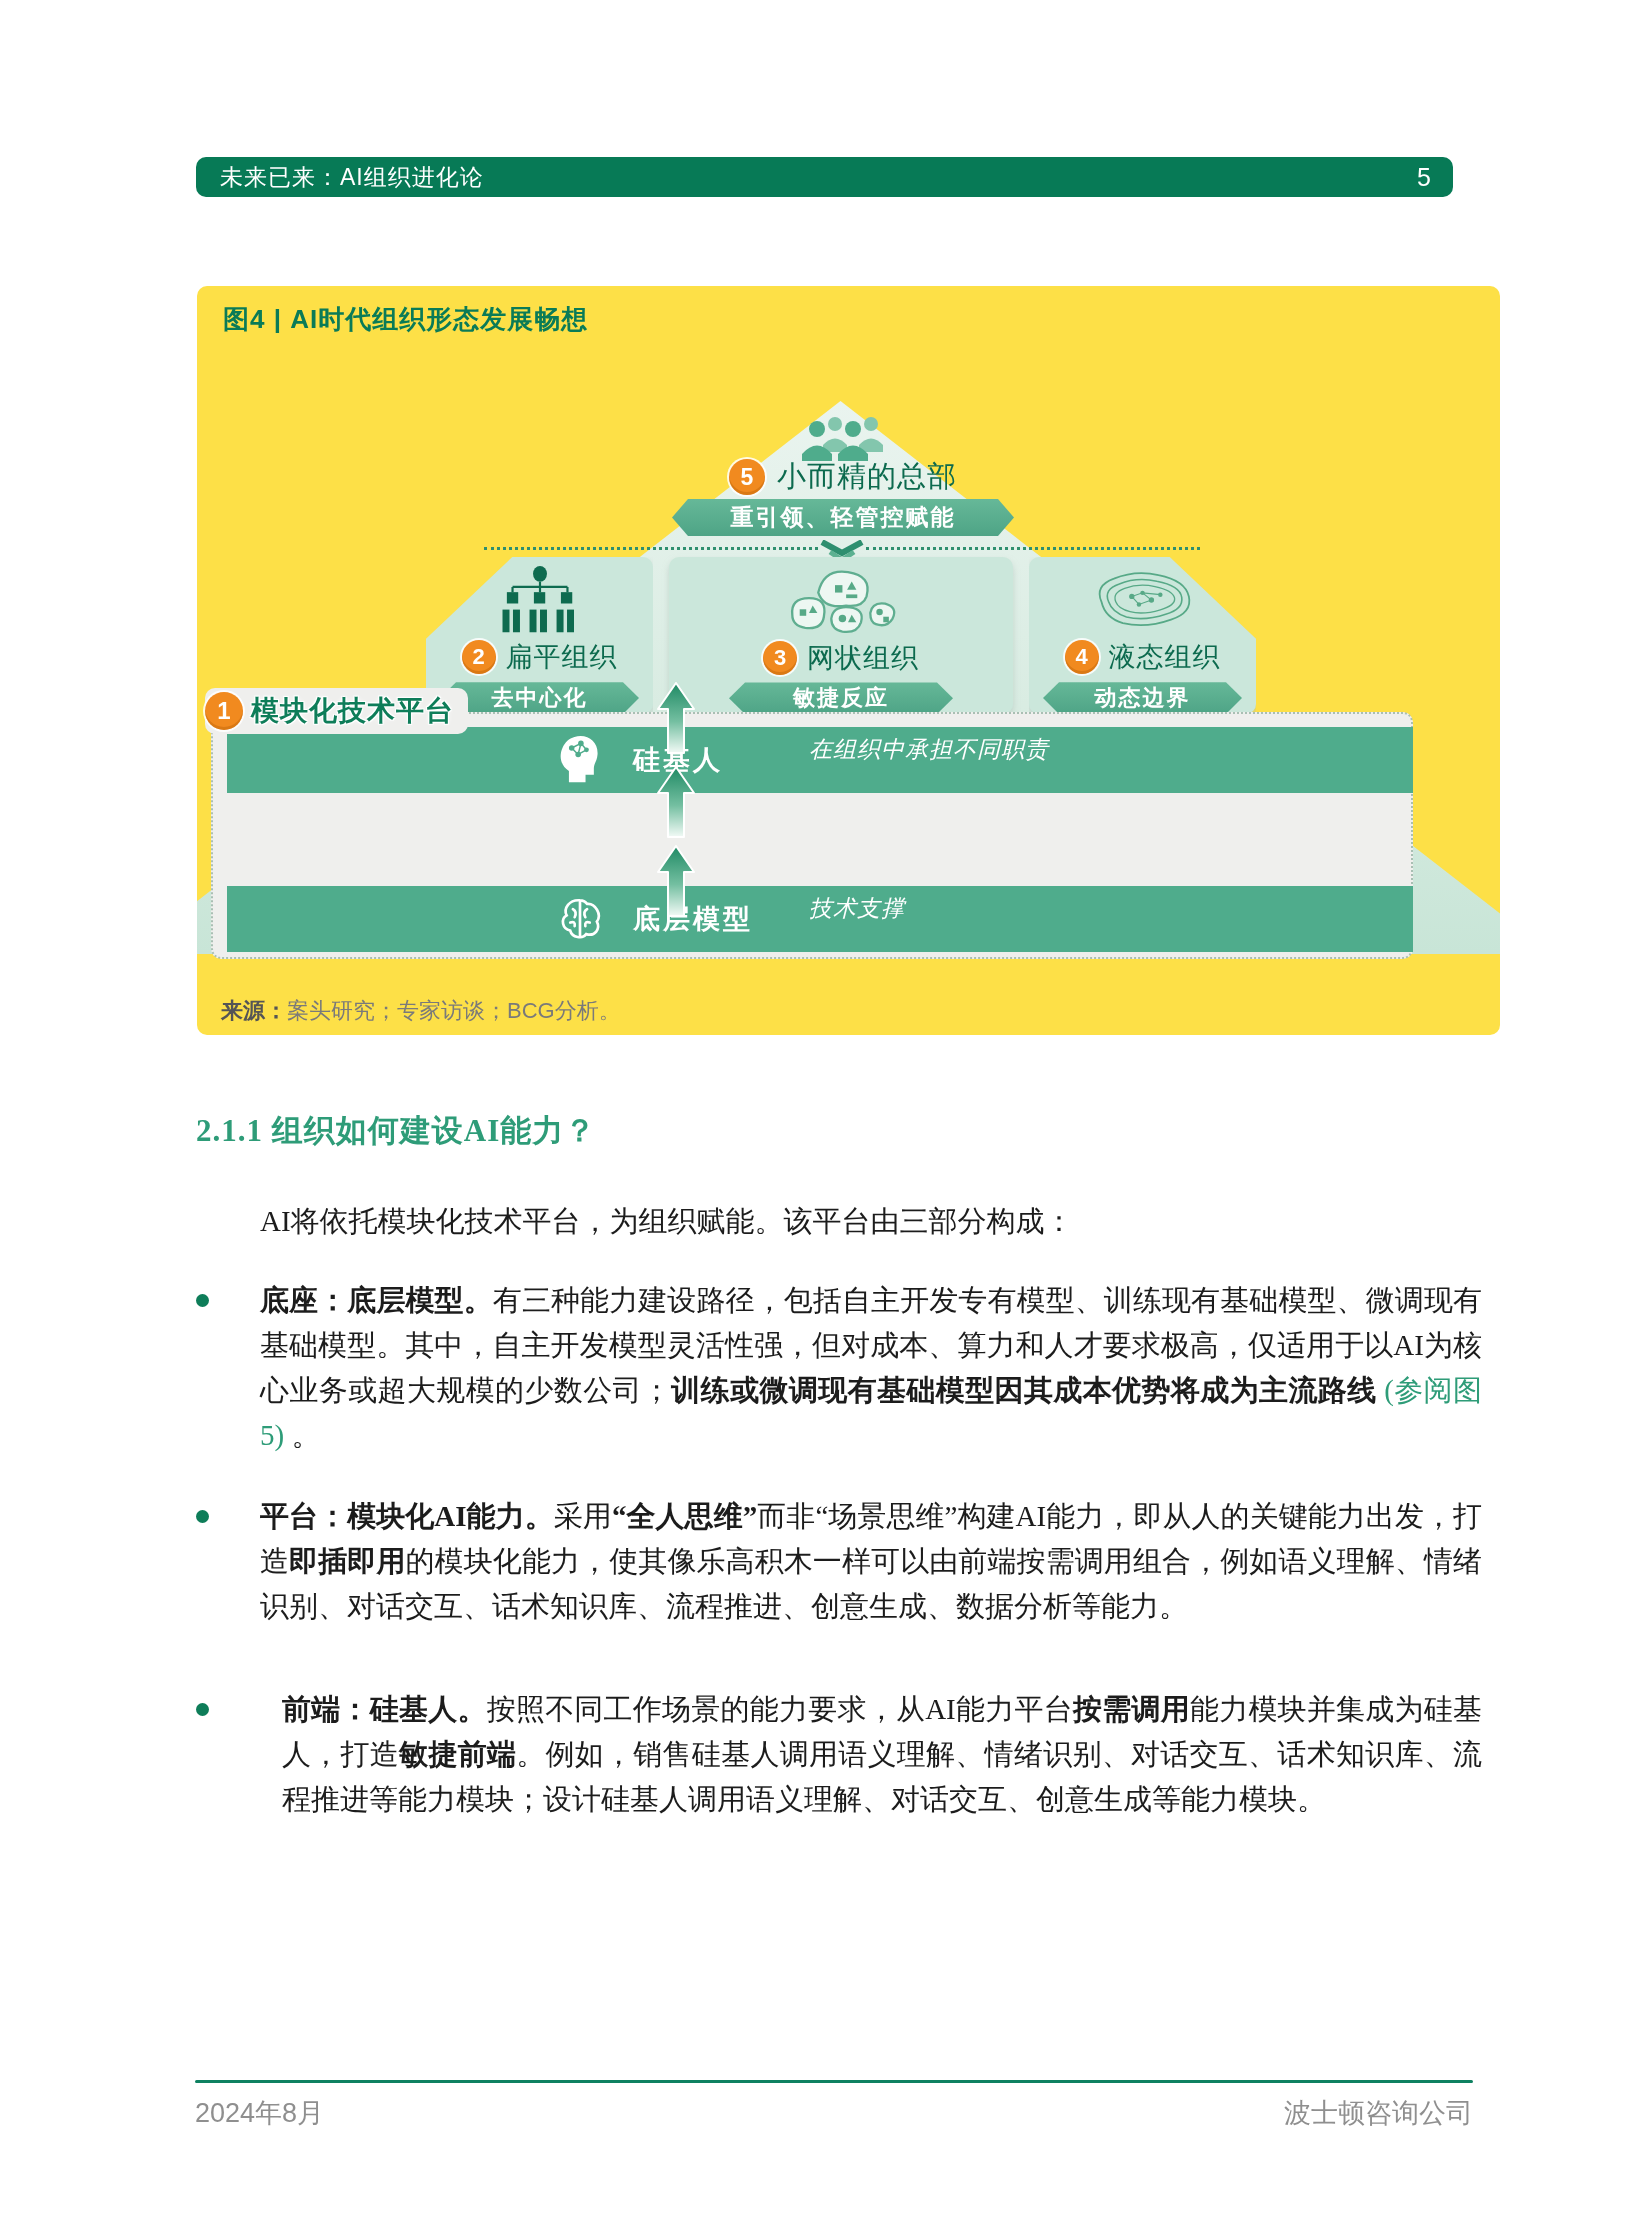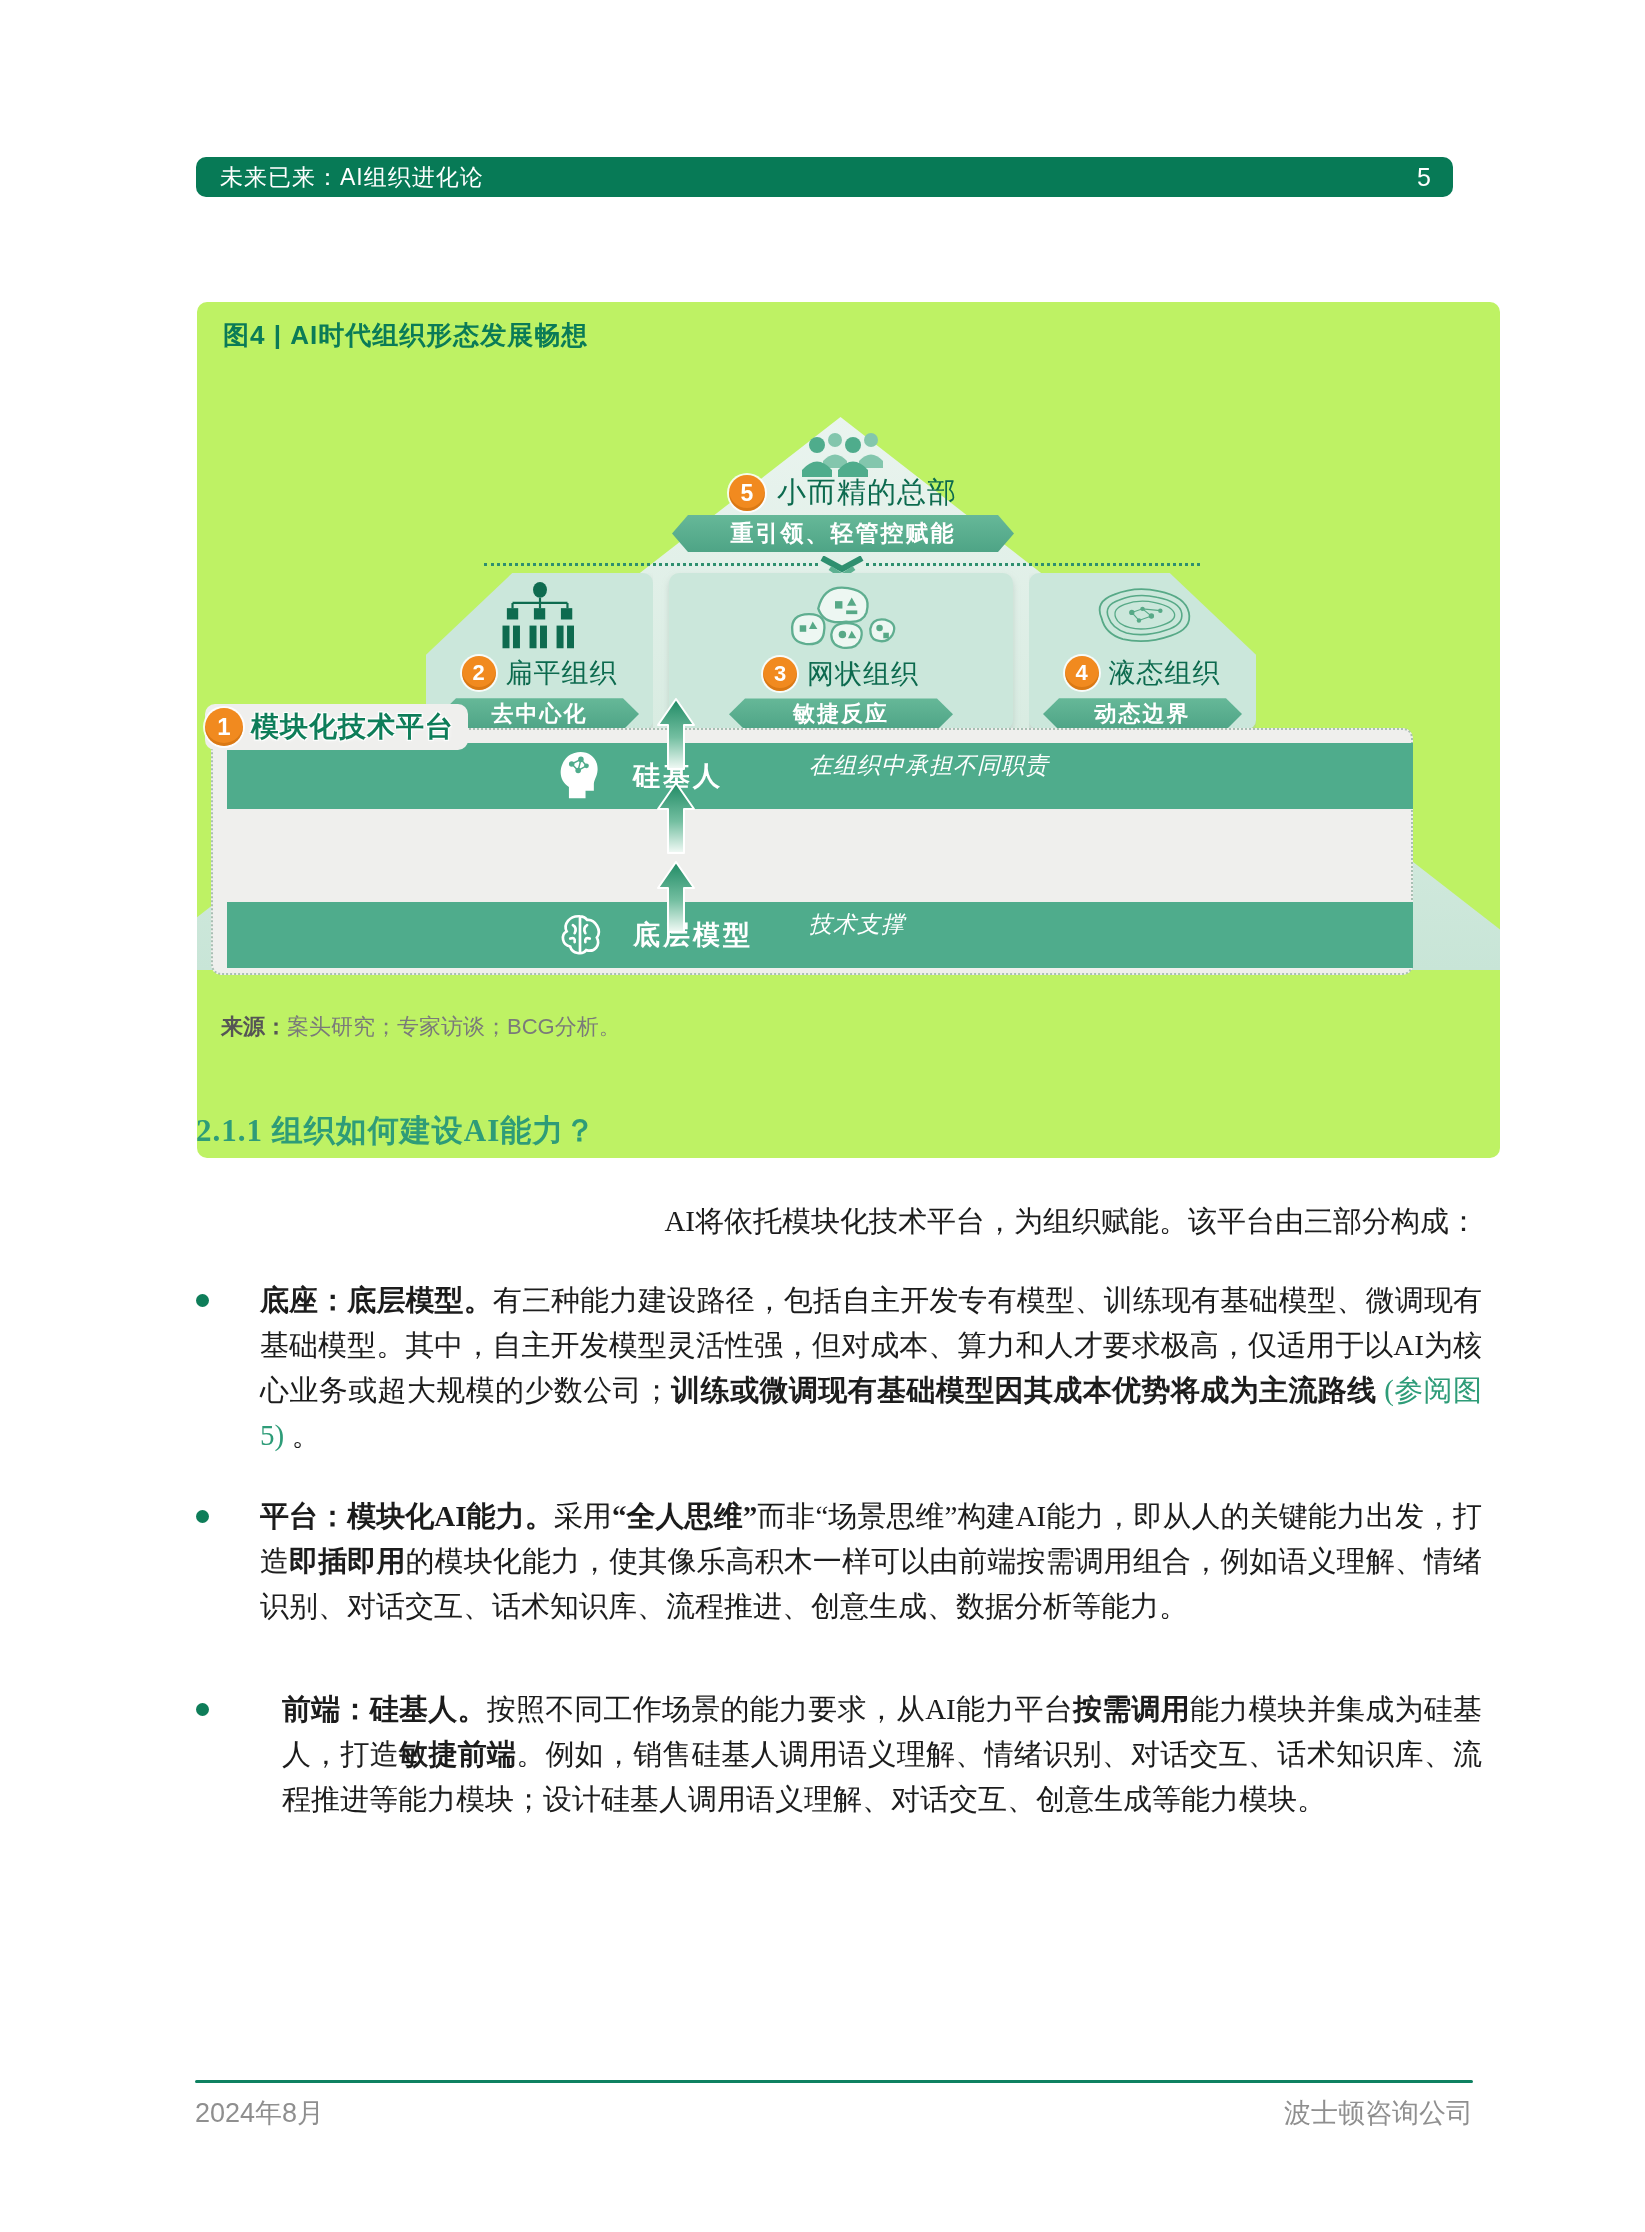--- a/index.html
+++ b/index.html
@@ -14,23 +14,22 @@
   .header-bar{
     left:196px;top:157px;width:1257px;height:40px;background:#077a56;
     display:flex;align-items:center;justify-content:space-between;
     padding:0 22px 0 24px;box-sizing:border-box;color:#fff;
   }
   .header-title{font-size:23px;letter-spacing:1px;}
   .header-page{font-size:25px;}
 
   
   .figure{
-    left:197px;top:286px;width:1303px;height:856px;background:#bef264;
+    left:197px;top:286px;width:1303px;height:749px;background:#fde047;
     overflow:hidden;
-    margin-top:16px;
   }
   .fig-title{left:26px;top:16px;font-size:26px;font-weight:bold;color:#0a7b57;letter-spacing:1px;}
   .triangle{
     left:-68px;top:115px;width:1423px;height:553px;
     clip-path:polygon(50% 0,0 100%,100% 100%);
     background:linear-gradient(180deg,#eaf4ef 0%,#d9ece2 55%,#c8e5d7 100%);
   }
   .num-circle{
     width:34px;height:34px;border-radius:50%;background:#f18a1f;
     box-shadow:inset 0 -3px 0 rgba(175,90,0,.35),0 0 0 2px rgba(255,255,255,.85);
@@ -78,21 +77,21 @@
   .bar-icon{position:absolute;left:328px;top:8px;width:50px;height:50px;display:flex;align-items:center;justify-content:center;}
   .bar-label{position:absolute;left:406px;top:0;height:66px;display:flex;align-items:center;
     color:#fff;font-size:27px;font-weight:bold;letter-spacing:3px;}
   .bar-ann{position:absolute;left:582px;top:7px;color:#fff;font-size:23px;font-style:italic;
     font-family:"Liberation Serif","DejaVu Serif",serif;letter-spacing:1px;}
   .arrow{z-index:6;width:38px;height:72px;}
   .fig-source{left:24px;top:710px;font-size:22px;color:#7a7a7a;}
   .fig-source b{color:#555;}
 
   
-  .serif{font-family:"Liberation Serif","DejaVu Serif",serif;text-align:right;}
+  .serif{font-family:"Liberation Serif","DejaVu Serif",serif;}
   .section-heading{left:196px;top:1110px;font-size:31px;font-weight:bold;color:#2e9c78;letter-spacing:1px;}
   .intro{left:260px;top:1202px;width:1218px;font-size:29px;color:#1c1c1c;}
   .bullet{left:196px;width:1286px;display:flex;}
   .bullet .dot{flex:0 0 13px;width:13px;height:13px;border-radius:50%;background:#0e7d59;margin-top:16px;margin-right:51px;}
   .bullet p{margin:0;flex:1;font-size:29px;line-height:45px;color:#1c1c1c;text-align:justify;}
   .b{font-weight:bold;margin-top:36px;}
   .g{color:#2e9c78;}
 
   
   .footer-rule{left:195px;top:2080px;width:1278px;border-top:3px solid #0f8161;}

